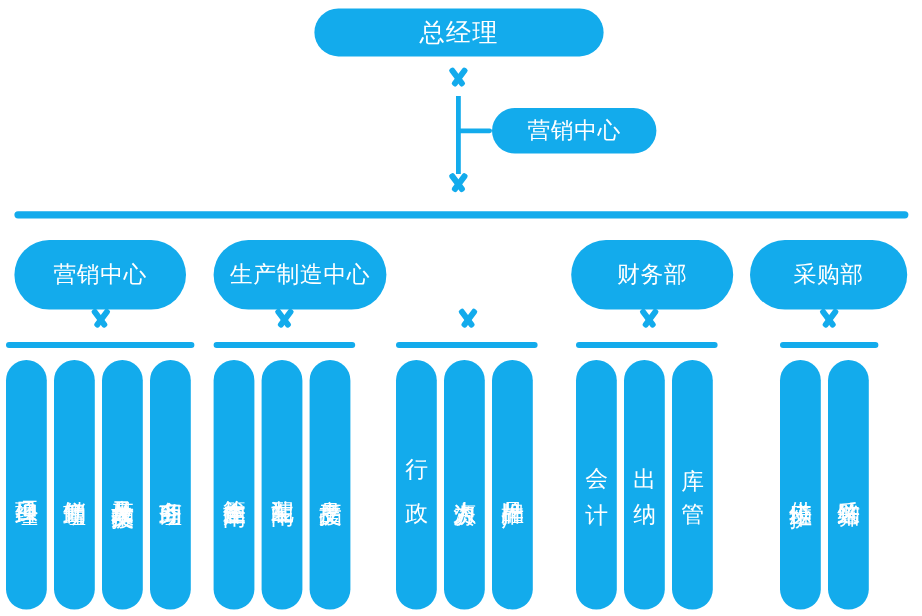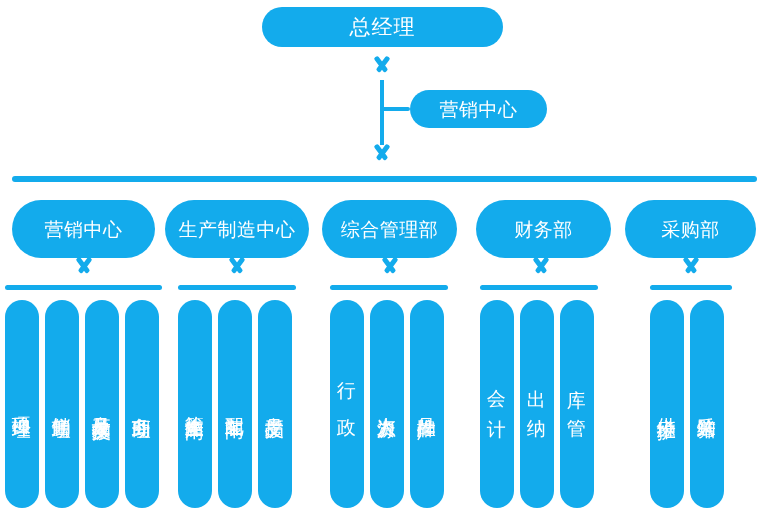--- a/index.html
+++ b/index.html
@@ -125,23 +125,22 @@
   <div class="hline" style="left:380px;top:107px;width:30px;"></div>
 
   <div class="pill node-assistant">营销中心</div>
 
   <div class="chev" style="left:369px;top:145px;"></div>
 
   <div class="hline bus"></div>
 
   <div class="pill dept" style="left:12px;width:143px;">营销中心</div>
 
-  <div class="pill dept" style="left:165px;width:144px;">生产制造中心</div>
-
-  <div class="pill dept" style="left:322px;width:135px;">综合管理部</div>
+  <div class="pill dept" style="left:178px;width:144px;">生产制造中心</div>
+
 
   <div class="pill dept" style="left:476px;width:135px;">财务部</div>
 
   <div class="pill dept" style="left:625px;width:131px;">采购部</div>
 
   <div class="chev" style="left:71px;top:258px;"></div>
   <div class="chev" style="left:224px;top:258px;"></div>
   <div class="chev" style="left:377px;top:258px;"></div>
   <div class="chev" style="left:528px;top:258px;"></div>
   <div class="chev" style="left:678px;top:258px;"></div>

